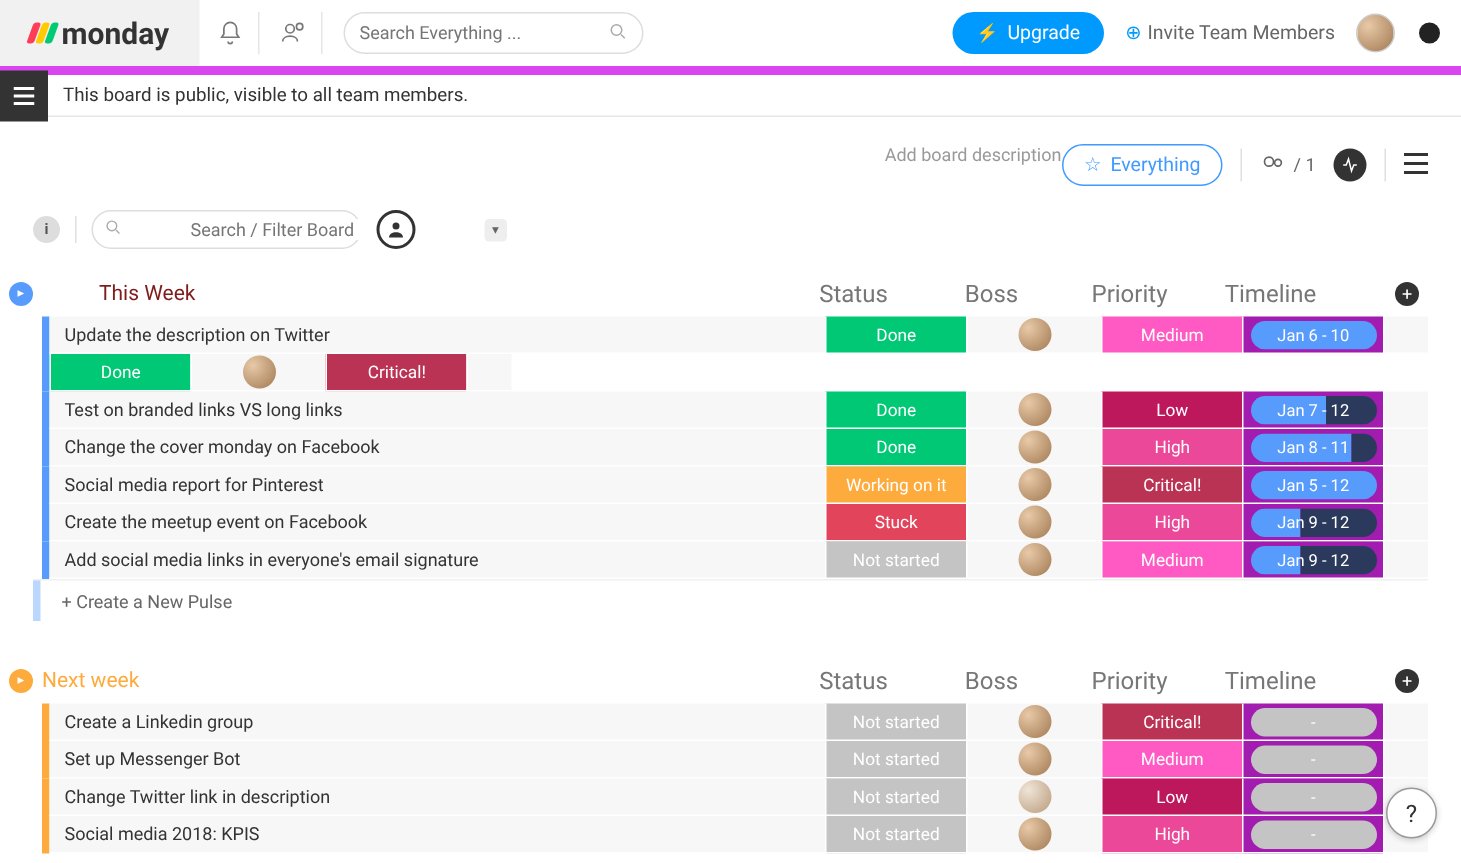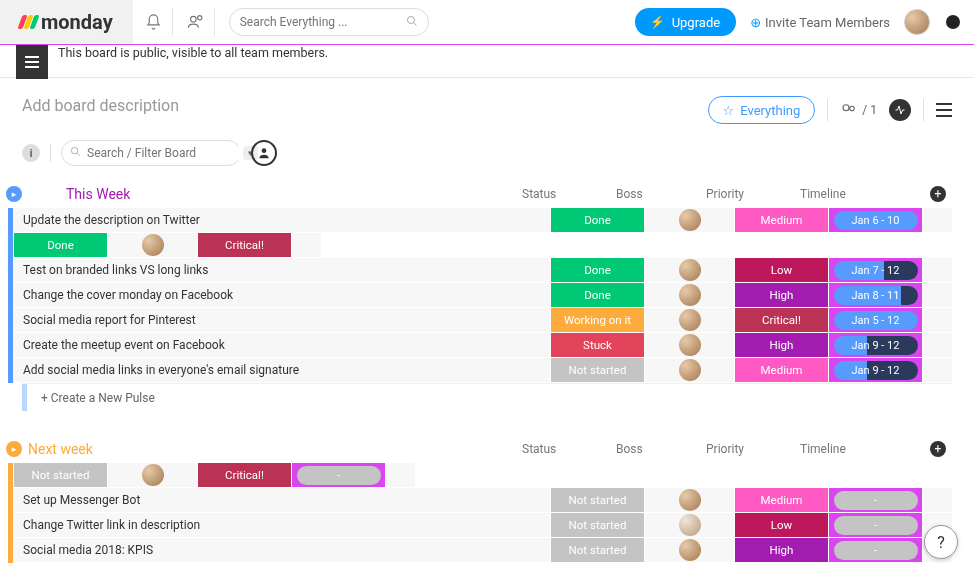--- a/index.html
+++ b/index.html
@@ -22,96 +22,96 @@
 .search-top .mag { font-size:12px; color:#aaa;}
 .header-right { margin-left:auto; display:flex; align-items:center; gap:14px; padding-right:14px;}
 .upgrade-btn { background:#009aff; color:#fff; border:none; border-radius:16px; height:28px; padding:0 16px; font-size:13px; display:flex; align-items:center; gap:6px; cursor:pointer;}
 .upgrade-btn .thunder{font-size:12px;}
 .invite { color:#666; font-size:13px; display:flex; align-items:center; gap:4px; cursor:pointer;}
 .invite .plus{color:#009aff;}
 .avatar-top { width:26px; height:26px; border-radius:50%; background:radial-gradient(circle at 30% 30%, #e8c9a8, #a07850); border:1px solid #ccc;}
 .theme-dot{width:14px;height:14px;border-radius:50%;background:#222;margin-left:2px;}
 
 
-.public-bar { display:flex; align-items:flex-start; height:34px; border-top:1px solid #d946ef; border-bottom:1px solid #e6e6e6;padding-left:16px;}
+.public-bar { display:flex; align-items:center; height:34px; border-top:6px solid #d946ef; border-bottom:1px solid #e6e6e6;}
 .hamburger { width:32px; height:34px; background:#333; color:#fff; display:flex; align-items:center; justify-content:center; cursor:pointer;}
 .public-text { font-size:12.5px; color:#333; padding-left:10px;}
 
 
 .board-header { padding: 14px 22px 10px 22px; display:flex; align-items:flex-start;}
 .board-left { flex:1; }
 .board-title { font-size:26px; font-weight:400; color:#333;}
-.board-desc { font-size:16px; color:#999; margin-top:4px;}
+.board-desc { font-size:12px; color:#999; margin-top:4px;text-align:right;}
 .board-right { display:flex; align-items:center; gap:12px; padding-top:4px;}
 .unsubscribe { border:1px solid #409aff; color:#409aff; background:#fff; border-radius:16px; height:28px; padding:0 14px; font-size:13px; display:flex; align-items:center; gap:6px; cursor:pointer;}
 .divider-v { width:1px; height:22px; background:#e0e0e0;}
 .member-count{display:flex;align-items:center;gap:4px;font-size:12px;color:#666;}
 .circle-icon{width:22px;height:22px;border-radius:50%;background:#333;display:flex;align-items:center;justify-content:center;color:#fff;font-size:12px;}
 .menu-dots{font-size:18px;color:#333;cursor:pointer;}
 
 
 .filter-bar { display:flex; align-items:center; gap:10px; padding: 6px 22px 14px 22px;}
 .info-chip{width:18px;height:18px;border-radius:50%;background:#ddd;display:flex;align-items:center;justify-content:center;font-size:10px;color:#555;font-weight:bold;}
 .fb-divider{width:1px;height:18px;background:#e0e0e0;}
-.search-board{display:flex;align-items:center;border:1px solid #ddd;border-radius:14px;height:26px;width:180px;padding:0 8px;color:#888;}
+.search-board{display:flex;align-items:center;border:1px solid #ddd;border-radius:14px;height:26px;width:180px;padding:0 8px;color:#888;gap:40px;}
 .search-board input{border:none;outline:none;flex:1;font-size:12px;}
 .search-board .mag{font-size:11px;color:#aaa;margin-right:6px;}
 .search-board .chev{font-size:9px;color:#666;background:#eee;padding:2px 5px;border-radius:3px;}
 .person-filter{width:26px;height:26px;border-radius:50%;border:2px solid #333;display:flex;align-items:center;justify-content:center;}
 .person-filter svg{width:14px;height:14px;}
 
 
 .content{padding:0 22px 40px 0;}
 .group-header{display:flex;align-items:center;padding:6px 0 6px 4px;}
 .chevron-circle{width:16px;height:16px;border-radius:50%;display:flex;align-items:center;justify-content:center;color:#fff;font-size:9px;cursor:pointer;margin-left:2px;}
 .chevron-circle.blue{background:#579bfc;}
 .chevron-circle.orange{background:#fdab3d;}
 .group-name{font-size:14px;margin-left:6px;flex-shrink:0;}
-.group-name.blue{color:#a21caf;margin-left:44px;}
+.group-name.blue{color:#7f1d1d;margin-left:44px;}
 .group-name.orange{color:#fdab3d;}
 .col-headers{display:flex;margin-left:auto;}
-.col{font-size:12px;color:#777;text-align:left;}
+.col{font-size:16px;color:#777;text-align:center;}
 .col.status{width:94px;}
 .col.boss{width:90px;}
 .col.priority{width:94px;}
 .col.timeline{width:94px;}
 .col.gap{width:30px;}
 .plus-circle{width:16px;height:16px;border-radius:50%;background:#333;color:#fff;display:flex;align-items:center;justify-content:center;font-size:12px;cursor:pointer;margin-left:6px;margin-right:6px;}
 
 
-.row{display:flex;align-items:stretch;height:25px;margin-left:8px;}
+.row{display:flex;align-items:stretch;height:25px;margin-left:28px;}
 .row-accent{width:5px;height:100%;}
 .row-accent.blue{background:#579bfc;}
 .row-accent.orange{background:#fdab3d;}
 .row-title{flex:1;background:#f7f7f7;padding-left:10px;font-size:12px;color:#333;display:flex;align-items:center;border-bottom:1px solid #fff;}
 .cell{height:100%;display:flex;align-items:center;justify-content:center;font-size:11.5px;color:#fff;border-bottom:1px solid #fff;border-left:1px solid #fff;}
 .cell.status{width:94px;}
 .cell.boss{width:90px;background:#f7f7f7;}
 .cell.priority{width:94px;}
-.cell.timeline{width:94px;background:#d946ef;}
+.cell.timeline{width:94px;background:#a21caf;}
 .cell.gap{width:30px;background:#f7f7f7;}
 .timeline-chip{border-radius:11px;height:19px;display:flex;align-items:center;justify-content:center;font-size:11px;color:#fff;width:84px;position:relative;overflow:hidden;}
 .timeline-chip .fill{position:absolute;left:0;top:0;bottom:0;background:#579bfc;}
 .timeline-chip .rest{position:absolute;right:0;top:0;bottom:0;background:#2b3a5c;}
 .timeline-chip .txt{position:relative;z-index:2;}
 .timeline-chip.empty{background:#c4c4c4;}
 .avatar-cell{width:22px;height:22px;border-radius:50%;background:radial-gradient(circle at 30% 30%, #e8c9a8, #a07850);}
 .avatar-cell.male{background:radial-gradient(circle at 30% 30%, #f0e5d8, #b89a7a);}
 .new-pulse{display:flex;align-items:center;height:28px;margin-left:22px;background:#fff;border-top:1px solid #f0f0f0;}
 .new-pulse .row-accent{width:5px;height:100%;opacity:0.4;}
 .new-pulse-text{padding-left:14px;font-size:12px;color:#666;}
 
 
 .st-done{background:#00c875;}
 .st-working{background:#fdab3d;}
 .st-stuck{background:#e2445c;}
 .st-notstarted{background:#c4c4c4;}
 .pr-critical{background:#bb3354;}
 .pr-low{background:#be185d;}
-.pr-high{background:#a21caf;}
+.pr-high{background:#ec4899;}
 .pr-mediumpink{background:#ff5ac4;}
 
 
 .help-fab{position:absolute;right:16px;bottom:16px;width:34px;height:34px;border-radius:50%;background:#fff;border:1px solid #999;display:flex;align-items:center;justify-content:center;font-size:16px;color:#333;box-shadow:0 1px 4px rgba(0,0,0,0.2);cursor:pointer;}
 </style>
 </head>
 <body>
 
 <div class="header">
   <div class="logo-wrap">
@@ -363,20 +363,21 @@
       <div class="col status">Status</div>
       <div class="col boss">Boss</div>
       <div class="col priority">Priority</div>
       <div class="col timeline">Timeline</div>
       <div class="col gap"></div>
     </div>
     <div class="plus-circle">+</div>
   </div>
     <div class="row">
       <div class="row-accent orange"></div>
+      <div class="row-title">Create a Linkedin group</div>
       <div class="cell status st-notstarted">Not started</div>
       <div class="cell boss">
         <div class="avatar-cell "></div>
       </div>
       <div class="cell priority pr-critical">Critical!</div>
       <div class="cell timeline">
         <div class="timeline-chip empty">
           <span class="txt">-</span>
         </div>
       </div>

